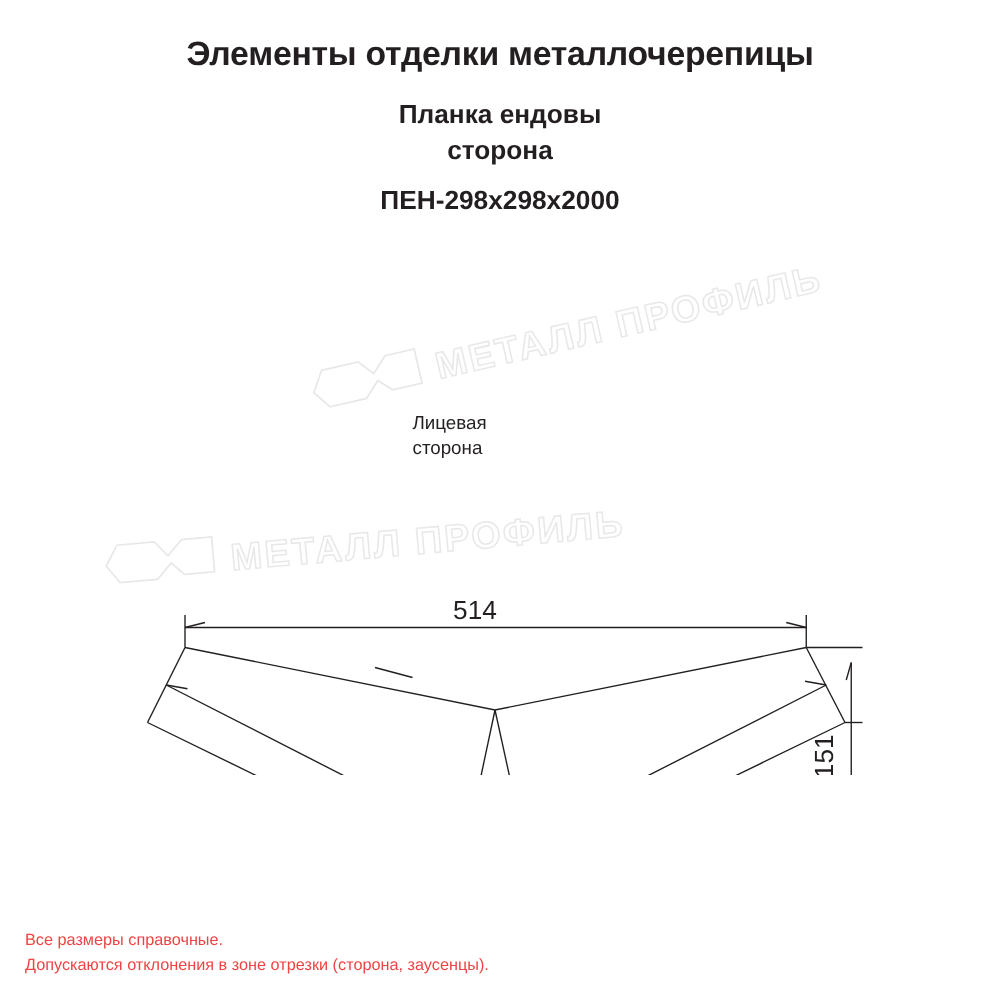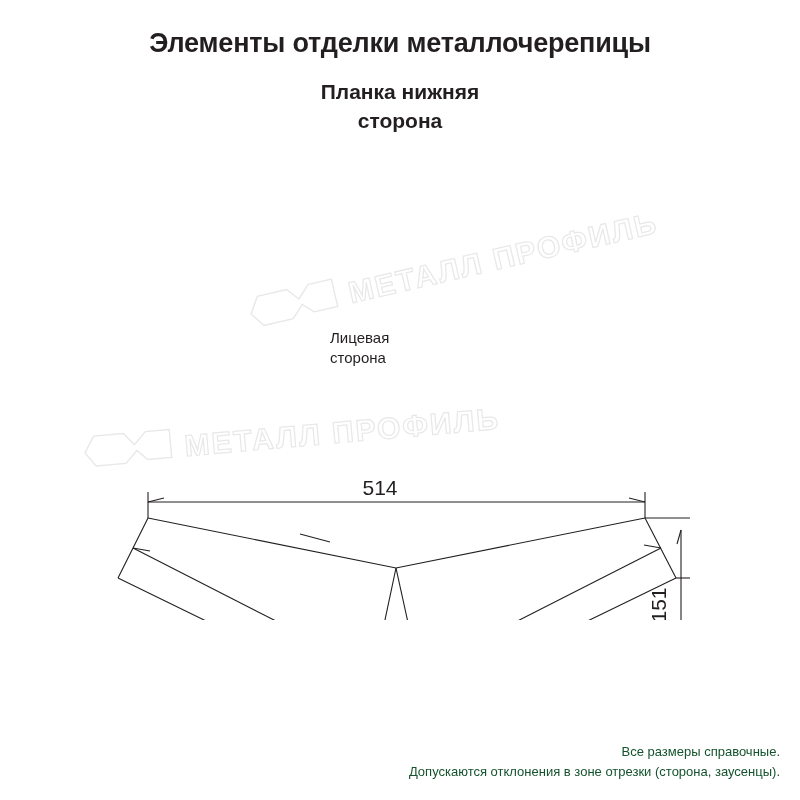--- a/index.html
+++ b/index.html
@@ -62,22 +62,21 @@
   }
   .footer {
     position: absolute;
     left: 20px;
     bottom: 18px;
     width: 760px;
   }
   .footer-line {
     font-size: 13px;
     line-height: 20px;
-    color: #14532d;
-    text-align: right;
+    color: #ef4444;
   }
   svg { display: block; }
   .dim-text {
     font-family: "Liberation Sans", sans-serif;
     font-size: 21px;
     fill: #231f20;
   }
   .face-text {
     font-family: "Liberation Sans", sans-serif;
     font-size: 15px;
@@ -93,22 +92,23 @@
     stroke-width: 1.2px;
   }
 </style>
 </head>
 <body>
 
 <div class="page">
 
   <div class="title-block">
     <div class="main-title">Элементы отделки металлочерепицы</div>
-    <div class="sub-title">Планка нижняя</div>
+    <div class="sub-title">Планка ендовы</div>
     <div class="sub-title" style="margin-top:2px;">сторона</div>
+    <div class="code-title">ПЕН-298х298х2000</div>
   </div>
 
   <div class="watermarks">
     <svg width="800" height="420" viewBox="0 0 800 420">
       <g transform="translate(330,100) rotate(-13)">
         <g transform="translate(-80,-22)">
           <path d="M0 18 L10 2 L40 2 L50 14 L62 2 L86 2 L86 30 L62 30 L52 20 L40 32 L10 32 Z" fill="none" stroke="#e8e8e8" stroke-width="1.4"></path>
         </g>
         <text class="wm-text" x="20" y="8">МЕТАЛЛ ПРОФИЛЬ</text>
       </g>

